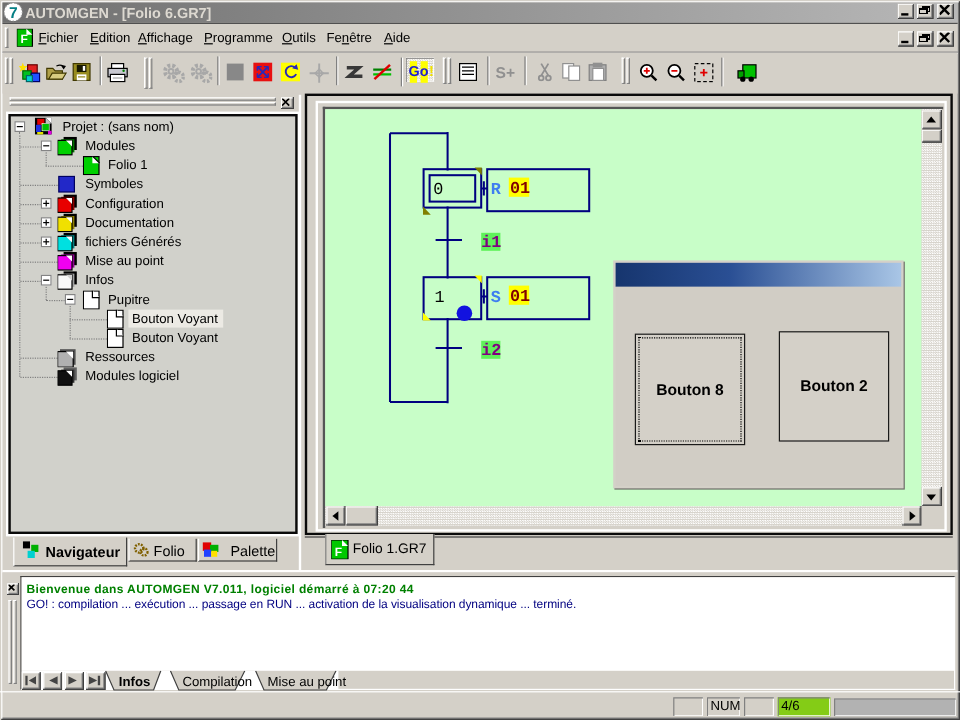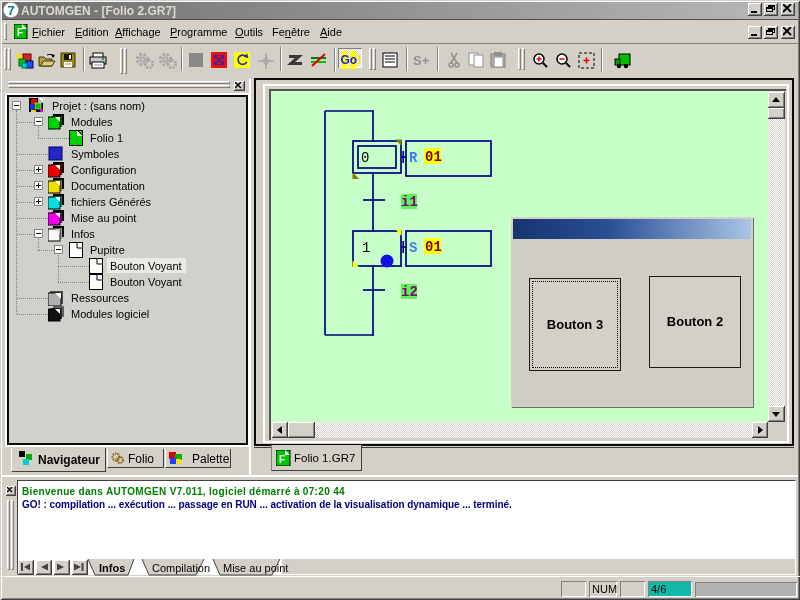--- a/index.html
+++ b/index.html
@@ -25,21 +25,21 @@
 <body>
 
 <div class="abs" style="left:0;top:0;width:800px;height:600px;box-shadow:inset 1px 1px 0 #d4d0c8,inset -1px -1px 0 #404040,inset 2px 2px 0 #fff,inset -2px -2px 0 #808080"></div>
 
 <div class="abs" style="left:2px;top:2px;width:796px;height:17px;background:linear-gradient(90deg,#6f6f6f,#b8b8b8)"></div>
 <svg class="abs" style="left:3px;top:2px" width="16" height="16" viewBox="0 0 16 16">
     <circle cx="8" cy="8" r="7.6" fill="#fff"></circle>
     <circle cx="8" cy="8" r="7.6" fill="none" stroke="#9a9a9a" stroke-width="1" stroke-dasharray="1.2 1.6"></circle>
     <text x="4.6" y="13" font-family="Liberation Sans" font-size="13" fill="#067f84" font-weight="bold">7</text>
   </svg>
-<div class="abs" style="left:21px;top:4px;font-weight:bold;font-size:12px;color:#ddd9d1">AUTOMGEN - [Folio 2.GR7]</div>
+<div class="abs" style="left:21px;top:4px;font-weight:bold;font-size:12px;color:#ddd9d1">AUTOMGEN - [Folio 6.GR7]</div>
 <div class="mini" style="left:748px;top:3px">
     <div class="abs" style="left:3px;top:8px;width:6px;height:2px;background:#000"></div>
   </div>
 <div class="mini" style="left:764px;top:3px">
     <svg width="12" height="10" style="position:absolute;left:1px;top:1px" shape-rendering="crispEdges">
       <rect x="3.5" y="1.5" width="6" height="4" fill="none" stroke="#000"></rect>
       <rect x="3.5" y="1.5" width="6" height="1.2" fill="#000"></rect>
       <rect x="1.5" y="3.5" width="6" height="4" fill="#d4d0c8" stroke="#000"></rect>
       <rect x="1.5" y="3.5" width="6" height="1.2" fill="#000"></rect>
     </svg>
@@ -485,21 +485,21 @@
 <text x="425" y="251" fill="#800000">01</text>
 <text x="401" y="206" fill="#800080">i1</text>
 <text x="401" y="296" fill="#800080">i2</text>
 </svg>
 
 <div class="abs" style="left:511px;top:217px;width:242px;height:190px;background:#d4d0c8;box-shadow:1px 1px 0 #6d6d68"></div>
 <div class="abs" style="left:513px;top:219px;width:238px;height:20px;background:linear-gradient(90deg,#16356e 0%,#2a4f94 40%,#a9c6e6 100%)"></div>
 <div class="abs" style="left:513px;top:239px;width:238px;height:166px;background:#d1cdc5"></div>
 <div class="abs" style="left:529px;top:278px;width:92px;height:93px;background:#d4d0c8;border:1.5px solid #1a1a1a"></div>
 <div class="abs" style="left:532px;top:281px;width:86px;height:87px;border:1px dotted #000"></div>
-<div class="abs" style="left:529px;top:278px;width:92px;height:93px;line-height:93px;text-align:center;font-weight:bold;font-size:13px">Bouton 3</div>
+<div class="abs" style="left:529px;top:278px;width:92px;height:93px;line-height:93px;text-align:center;font-weight:bold;font-size:13px">Bouton 8</div>
 <div class="abs" style="left:649px;top:276px;width:92px;height:92px;background:#d4d0c8;border:1.5px solid #1a1a1a;line-height:89px;text-align:center;font-weight:bold;font-size:13px">Bouton 2</div>
 
 <div class="abs stip" style="left:768px;top:91px;width:17px;height:331px"></div>
 <div class="abs btn3d" style="left:768px;top:92px;width:17px;height:16px">
     <div class="abs" style="left:4px;top:5px;width:0;height:0;border-left:4px solid transparent;border-right:4px solid transparent;border-bottom:5px solid #000"></div>
   </div>
 <div class="abs btn3d" style="left:768px;top:108px;width:17px;height:11px"></div>
 <div class="abs btn3d" style="left:768px;top:406px;width:17px;height:16px">
     <div class="abs" style="left:4px;top:6px;width:0;height:0;border-left:4px solid transparent;border-right:4px solid transparent;border-top:5px solid #000"></div>
   </div>
@@ -529,21 +529,21 @@
     <svg width="7" height="7" style="position:absolute;left:1px;top:1px">
       <path d="M0 0 L5 5 M5 0 L0 5" stroke="#000" stroke-width="1.4"></path>
     </svg>
   </div>
 <div class="vgrip abs" style="left:7px;top:500px;height:70px"></div>
 <div class="vgrip abs" style="left:11px;top:500px;height:70px"></div>
 
 <div class="abs" style="left:17px;top:480px;width:779px;height:95px;border-top:1px solid #404040;border-left:1px solid #404040;border-right:1px solid #fff;border-bottom:1px solid #fff;background:#d4d0c8"></div>
 <div class="abs" style="left:18px;top:481px;width:777px;height:78px;background:#fff"></div>
 <div class="abs" style="left:22px;top:486px;font-weight:bold;font-size:10px;letter-spacing:0.32px;color:#008000;white-space:nowrap">Bienvenue dans AUTOMGEN V7.011, logiciel démarré à 07:20 44</div>
-<div class="abs" style="left:22px;top:499px;font-weight:bold;font-size:10px;letter-spacing:-0.05px;color:#000080;white-space:nowrap">GO! : compilation ... exécution ... passage en RUN ... activation de la visualisation dynamique ... terminé.</div>
+<div class="abs" style="left:22px;top:499px;font-weight:normal;font-size:10px;letter-spacing:-0.05px;color:#000080;white-space:nowrap">GO! : compilation ... exécution ... passage en RUN ... activation de la visualisation dynamique ... terminé.</div>
 
 <div class="abs" style="left:18px;top:559px;width:264px;height:16px;background:#fff"></div>
 <div class="abs btn3d" style="left:18px;top:560px;width:16px;height:15px">
     <svg width="10" height="9" style="position:absolute;left:3px;top:3px">
       <path d="M1 0 L1 8" stroke="#444" stroke-width="2"></path>
       <polygon points="3,4 9,0.5 9,7.5" fill="#444"></polygon>
     </svg>
   </div>
 <div class="abs btn3d" style="left:36px;top:560px;width:16px;height:15px">
     <svg width="10" height="9" style="position:absolute;left:3px;top:3px">
@@ -570,14 +570,14 @@
 <text x="66" y="12.5" font-size="11" font-family="Liberation Sans">Compilation</text>
 <polygon points="127,0 194,0 186,16 134,16" fill="#d4d0c8"></polygon>
 <path d="M127 0 L134 16 L186 16 L194 0" fill="none" stroke="#404040"></path>
 <text x="137" y="12.5" font-size="11" font-family="Liberation Sans">Mise au point</text>
 </svg>
 
 <div class="abs" style="left:0px;top:576px;width:800px;height:1px;background:#fff"></div>
 <div class="abs sunk" style="left:561px;top:581px;width:25px;height:16px"></div>
 <div class="abs sunk" style="left:589px;top:581px;width:28px;height:16px;padding:2px 0 0 3px;font-size:11px">NUM</div>
 <div class="abs sunk" style="left:620px;top:581px;width:25px;height:16px"></div>
-<div class="abs sunk" style="left:648px;top:581px;width:44px;height:16px;background:#14b8a6;padding:2px 0 0 3px;font-size:11px">4/6</div>
+<div class="abs sunk" style="left:648px;top:581px;width:44px;height:16px;background:#84cc16;padding:2px 0 0 3px;font-size:11px">4/6</div>
 <div class="abs sunk" style="left:695px;top:582px;width:102px;height:15px;background:#b2b2b2"></div>
 
 </body></html>

